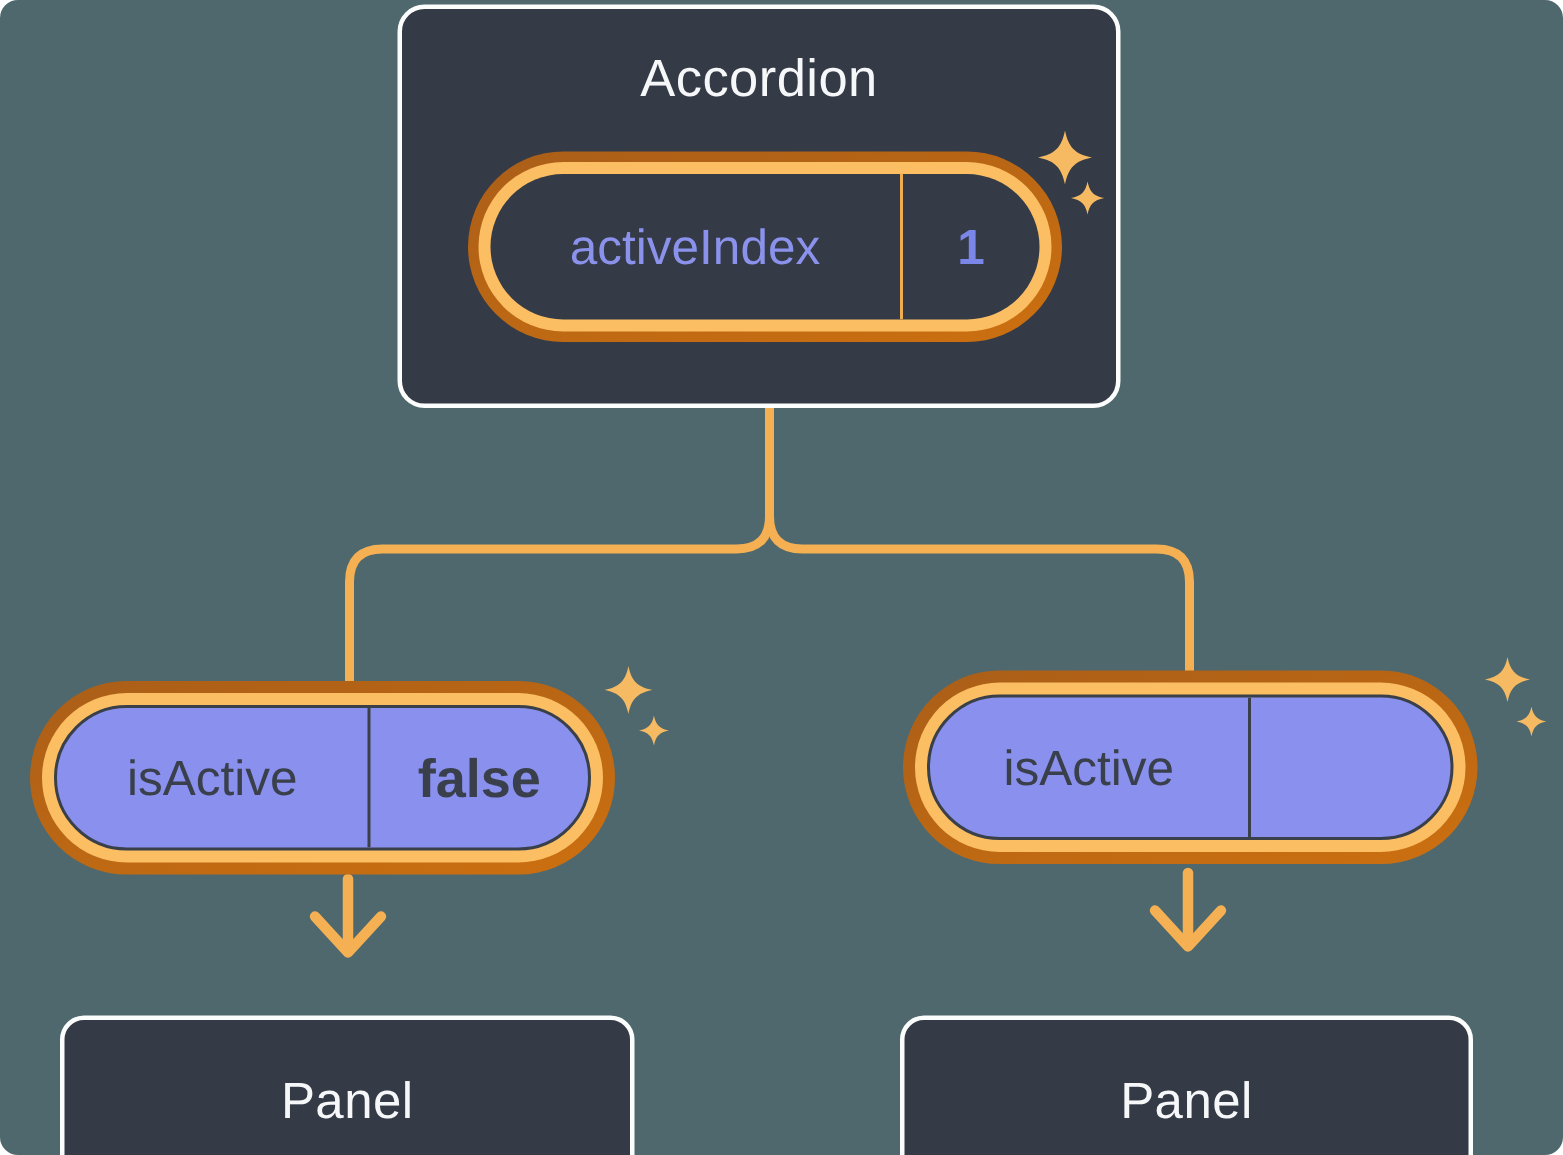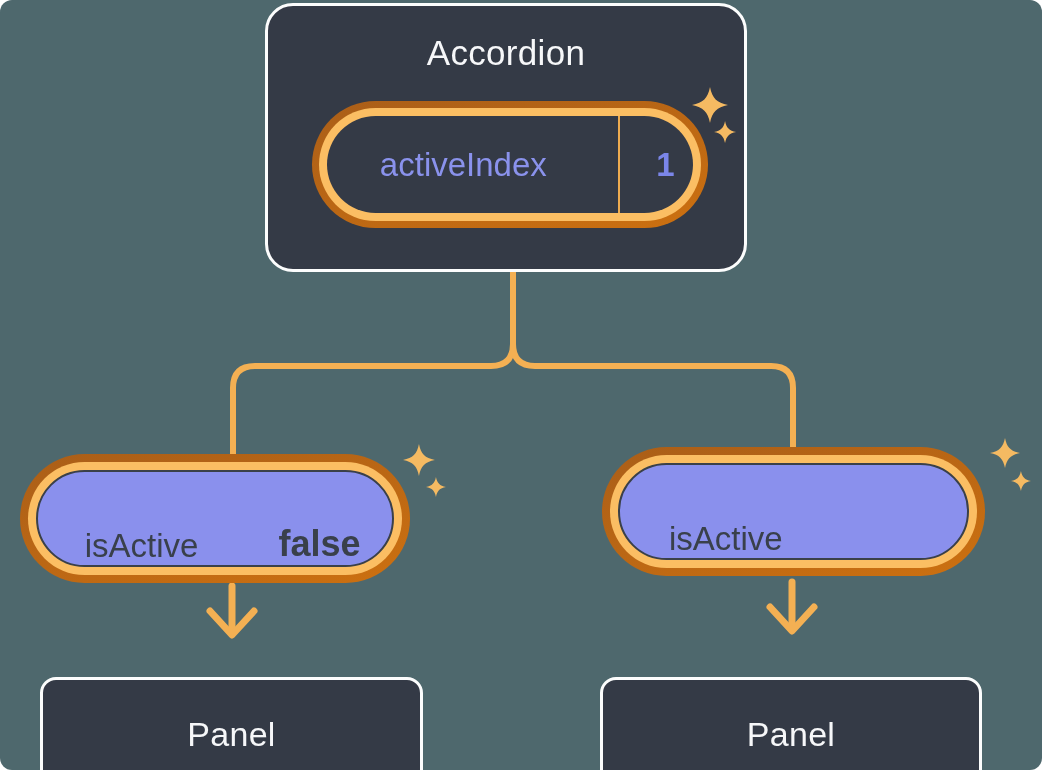--- a/index.html
+++ b/index.html
@@ -12,21 +12,21 @@
     font-family:"Liberation Sans","DejaVu Sans",sans-serif;
   }
   .layer{position:absolute;left:0;top:0;pointer-events:none;}
 
   
   .node{
     position:absolute;
     background:var(--node-fill,#343A46);
     border:3px solid var(--node-border,#FCFDFD);
     box-sizing:border-box;
-    border-radius:28px;
+    border-radius:18px;
   }
   .node-title{
     text-align:center;
     color:var(--node-text,#F6F7F9);
     font-size:35px;
     font-weight:500;
     letter-spacing:.3px;
   }
   .accordion{left:265px;top:3px;width:482px;height:269px;}
   .accordion .node-title{margin-top:27px;}
@@ -40,30 +40,30 @@
   .pill{position:absolute;border-radius:999px;box-sizing:border-box;
         background:linear-gradient(165deg,var(--ring-dark-top,#AA5E18),var(--ring-dark-bottom,#CC7010));}
   .pill .ring{width:100%;height:100%;box-sizing:border-box;border-radius:999px;
         background:var(--ring-light,#FBBE63);}
   .pill .inner{width:100%;height:100%;box-sizing:border-box;border-radius:999px;
         display:flex;align-items:stretch;overflow:hidden;}
 
   
   .state-pill{left:44px;top:95px;width:396px;height:127px;padding:7px;}
   .state-pill .ring{padding:8px;}
-  .state-pill .inner{background:var(--node-fill,#343A46);gap:18px;}
+  .state-pill .inner{background:var(--node-fill,#343A46);}
   .state-pill .seg{display:flex;align-items:center;justify-content:center;}
   .state-pill .seg.name{flex:0 0 74.5%;color:var(--state-text,#8A92EC);font-size:33px;}
   .state-pill .seg.value{flex:1;color:var(--state-value-text,#7B86E9);font-size:33px;font-weight:700;}
   .state-pill .divider{flex:0 0 2px;background:var(--state-divider,#EFAC50);}
 
   
   .prop-pill{padding:8px;}
   .prop-pill .ring{padding:8px;}
-  .prop-pill .inner{background:var(--pill-purple,#8A90ED);border:2.5px solid var(--prop-divider,#3A4049);align-items:flex-end;}
+  .prop-pill .inner{background:var(--pill-purple,#8A90ED);border:2.5px solid var(--prop-divider,#3A4049);}
   .prop-pill .seg{display:flex;align-items:center;justify-content:center;}
   .prop-pill .seg.name{color:var(--prop-text,#39404B);font-size:33px;}
   .prop-pill .seg.value{flex:1;color:var(--prop-text,#39404B);font-size:36px;font-weight:700;}
   .prop-pill .divider{flex:0 0 2px;background:var(--prop-divider,#3A4049);}
 
   .prop-pill.left{left:20px;top:454px;width:390px;height:129px;}
   .prop-pill.left .seg.name{flex:0 0 58.5%;}
   .prop-pill.right{left:602px;top:447px;width:383px;height:129px;}
   .prop-pill.right .seg.name{flex:0 0 61%;}
 

